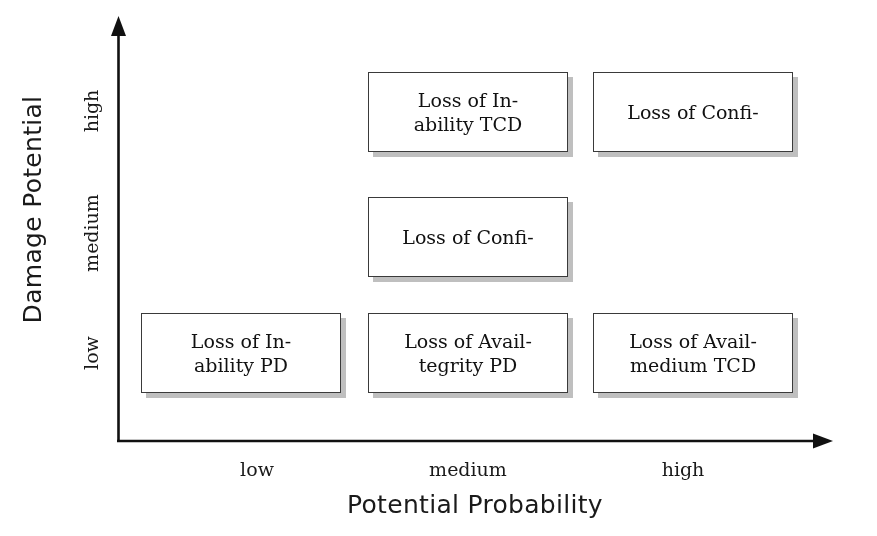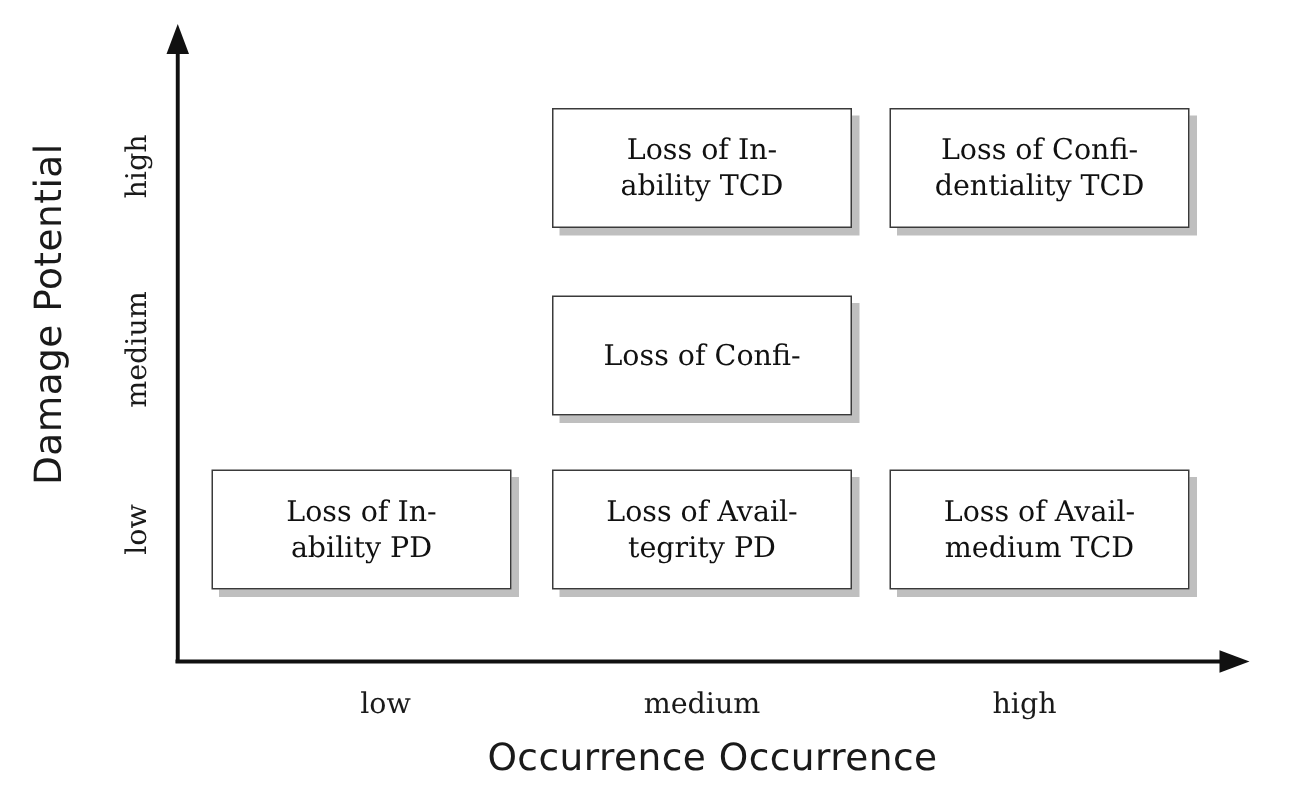--- a/index.html
+++ b/index.html
@@ -129,34 +129,33 @@
     <line x1="117" y1="441" x2="820" y2="441" stroke="#111111" stroke-width="2.6"></line>
     <polygon points="833,441 813,433.5 813,448.5" fill="#111111"></polygon>
   </svg>
 
   <div class="y-axis-title">Damage Potential</div>
 
   <div class="y-tick y-tick-high">high</div>
   <div class="y-tick y-tick-medium">medium</div>
   <div class="y-tick y-tick-low">low</div>
 
-  <div class="x-axis-title">Occurrence Occurrence</div>
+  <div class="x-axis-title">Potential Probability</div>
 
   <div class="x-tick x-tick-low">low</div>
   <div class="x-tick x-tick-medium">medium</div>
   <div class="x-tick x-tick-high">high</div>
 
   <div class="risk-box col-medium row-high">
     <span class="line">Loss of In-</span>
     <span class="line">ability TCD</span>
   </div>
 
   <div class="risk-box col-high row-high">
     <span class="line">Loss of Confi-</span>
-    <span class="line">dentiality TCD</span>
   </div>
 
   <div class="risk-box col-medium row-medium">
     <span class="line">Loss of Confi-</span>
   </div>
 
   <div class="risk-box col-low row-low">
     <span class="line">Loss of In-</span>
     <span class="line">ability PD</span>
   </div>

